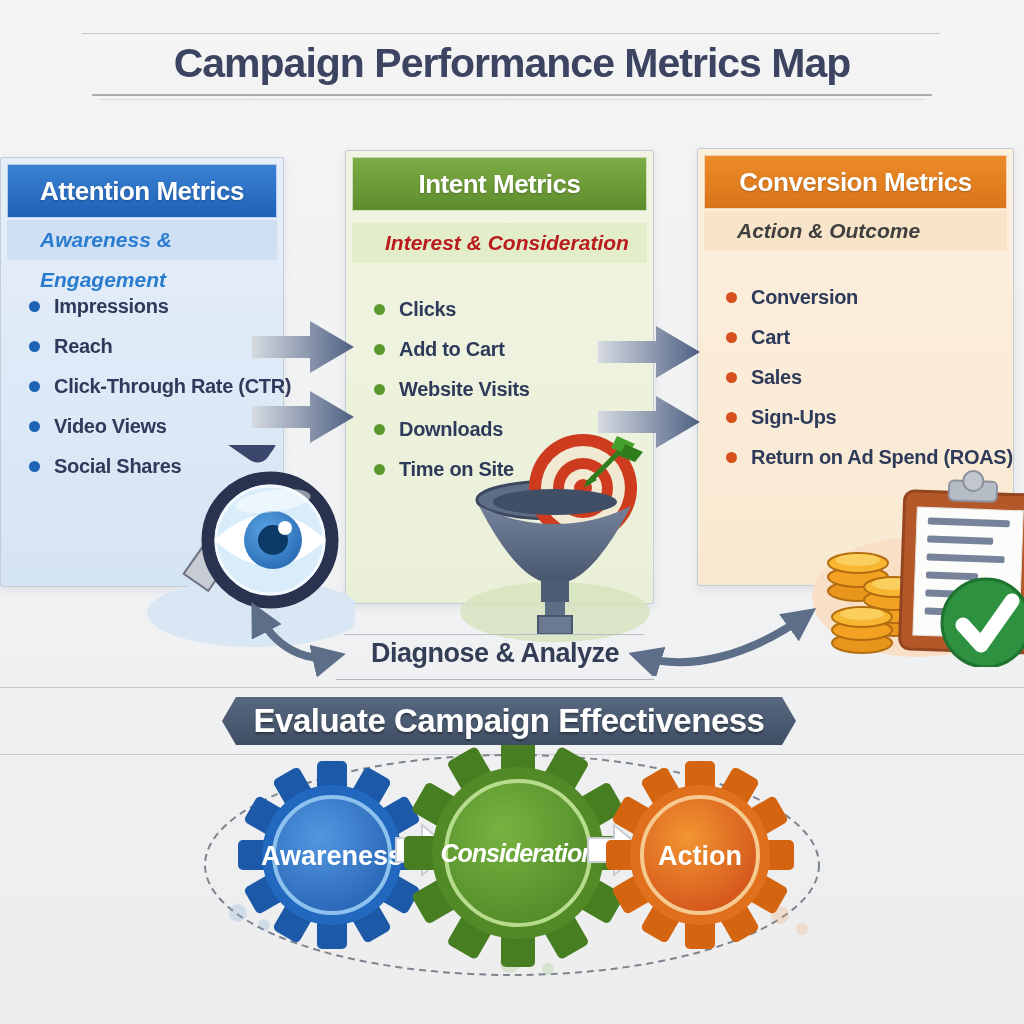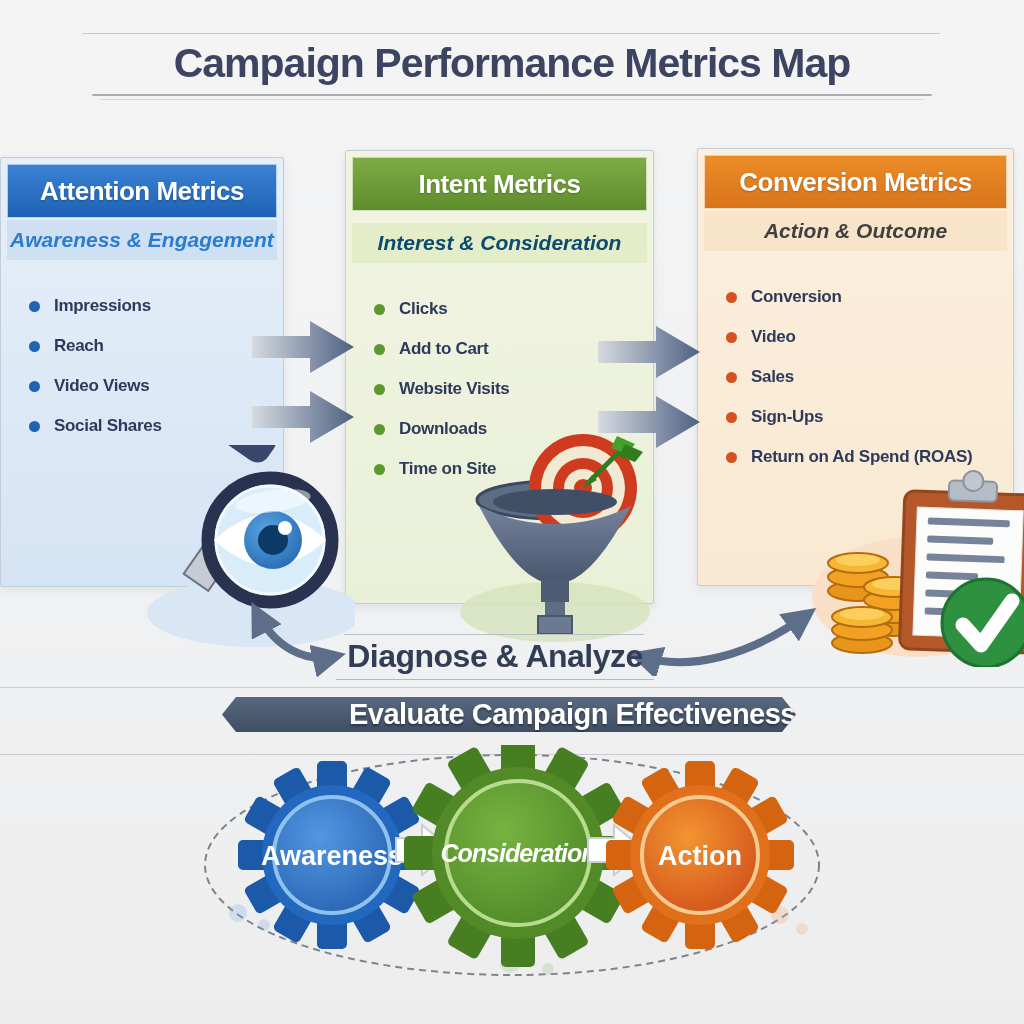--- a/index.html
+++ b/index.html
@@ -34,56 +34,56 @@
     margin:6px 6px 0 6px;height:52px;line-height:52px;text-align:center;
     color:#fff;font-size:26px;font-weight:bold;letter-spacing:-.5px;
     border:1px solid rgba(255,255,255,.65);
     text-shadow:0 1px 2px rgba(0,0,0,.25);
   }
   .col-1 .col-header{background:linear-gradient(180deg,#3b82d4,#1e61b4);}
   .col-2 .col-header{background:linear-gradient(180deg,#7dab45,#5f8d2c);}
   .col-3 .col-header{background:linear-gradient(180deg,#ec8c28,#d9741a);}
 
   .col-subtitle{
-    margin:2px 6px 0 6px;height:40px;line-height:40px;text-align:center;
-    font-size:21px;font-weight:bold;font-style:italic;
+    margin:2px 6px 0 6px;height:40px;line-height:40px;
+    font-size:21px;font-weight:bold;font-style:italic;padding-left:33px;
   }
   .col-1 .col-subtitle{background:#cfe0f3;color:#2a7cd0;}
-  .col-2 .col-subtitle{background:#e3edca;color:#0c4a6e;margin-top:12px;}
+  .col-2 .col-subtitle{background:#e3edca;color:#b91c1c;margin-top:12px;}
   .col-3 .col-subtitle{background:#f8e4c8;color:#404040;}
 
   .metric-list{list-style:none;margin:26px 0 0 0;padding:0 10px 0 28px;}
   .metric-list li{
     height:40px;display:flex;align-items:center;gap:14px;
-    font-size:17px;font-weight:bold;color:#2e3a5a;letter-spacing:-.3px;white-space:nowrap;
+    font-size:20px;font-weight:bold;color:#2e3a5a;letter-spacing:-.3px;white-space:nowrap;
   }
   .metric-list li::before{
     content:"";width:11px;height:11px;border-radius:50%;flex:0 0 11px;
   }
   .col-1 .metric-list li::before{background:#1e63b6;}
   .col-2 .metric-list li::before{background:#5a9a2d;}
   .col-3 .metric-list li::before{background:#d9501f;}
 
   
   .diagnose-label{
     left:330px;top:638px;width:330px;text-align:center;
-    font-size:32px;font-weight:bold;color:#333d56;letter-spacing:-.5px;
+    font-size:27px;font-weight:bold;color:#333d56;letter-spacing:-.5px;
   }
   .diag-rule-top{left:344px;top:634px;width:300px;background:#babec5;}
   .diag-rule-bot{left:336px;top:679px;width:318px;background:#b4b8c0;}
   .wide-rule-top{left:0;top:687px;width:1024px;background:#c9cbce;}
   .wide-rule-bot{left:0;top:754px;width:1024px;background:#c9cbce;}
 
   
   .banner{
-    left:222px;top:697px;width:574px;height:35px;
+    left:222px;top:697px;width:574px;height:48px;
     background:linear-gradient(180deg,#586880,#3f4e63);
     clip-path:polygon(14px 0,calc(100% - 14px) 0,100% 50%,calc(100% - 14px) 100%,14px 100%,0 50%);
-    display:flex;align-items:center;justify-content:flex-end;
-    color:#fff;font-size:29px;font-weight:bold;letter-spacing:-.5px;
+    display:flex;align-items:center;justify-content:center;
+    color:#fff;font-size:33px;font-weight:bold;letter-spacing:-.5px;
     text-shadow:0 2px 2px rgba(0,0,0,.35);
   }
 
   svg text{font-family:"Liberation Sans",sans-serif;}
 </style>
 </head>
 <body>
 
 <svg width="0" height="0" class="abs" style="left:0;top:0" aria-hidden="true">
   <defs>
@@ -121,20 +121,21 @@
 <div class="abs page-title">Campaign Performance Metrics Map</div>
 <div class="abs title-rule-bot1"></div>
 <div class="abs title-rule-bot2"></div>
 
 <div class="abs col col-1">
   <div class="col-header">Attention Metrics</div>
   <div class="col-subtitle">Awareness &amp; Engagement</div>
   <ul class="metric-list">
     <li>Impressions</li>
     <li>Reach</li>
+    <li>Click-Through Rate (CTR)</li>
     <li>Video Views</li>
     <li>Social Shares</li>
   </ul>
 </div>
 
 <div class="abs col col-2">
   <div class="col-header">Intent Metrics</div>
   <div class="col-subtitle">Interest &amp; Consideration</div>
   <ul class="metric-list">
     <li>Clicks</li>
@@ -143,21 +144,21 @@
     <li>Downloads</li>
     <li>Time on Site</li>
   </ul>
 </div>
 
 <div class="abs col col-3">
   <div class="col-header">Conversion Metrics</div>
   <div class="col-subtitle">Action &amp; Outcome</div>
   <ul class="metric-list">
     <li>Conversion</li>
-    <li>Video</li>
+    <li>Cart</li>
     <li>Sales</li>
     <li>Sign-Ups</li>
     <li>Return on Ad Spend (ROAS)</li>
   </ul>
 </div>
 
 <svg class="abs" style="left:252px;top:319px" width="104" height="56">
     <path d="M0,17 h58 v-15 l44,26 -44,26 v-15 h-58 z" fill="url(#arrowGrad)"></path>
   </svg>
 <svg class="abs" style="left:252px;top:389px" width="104" height="56">

